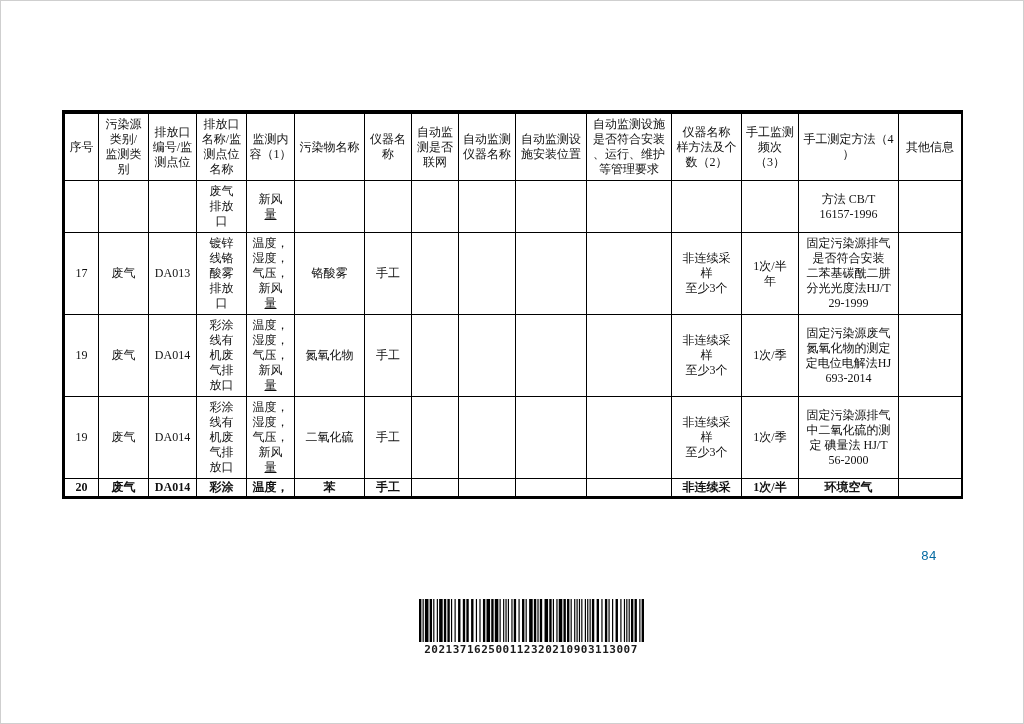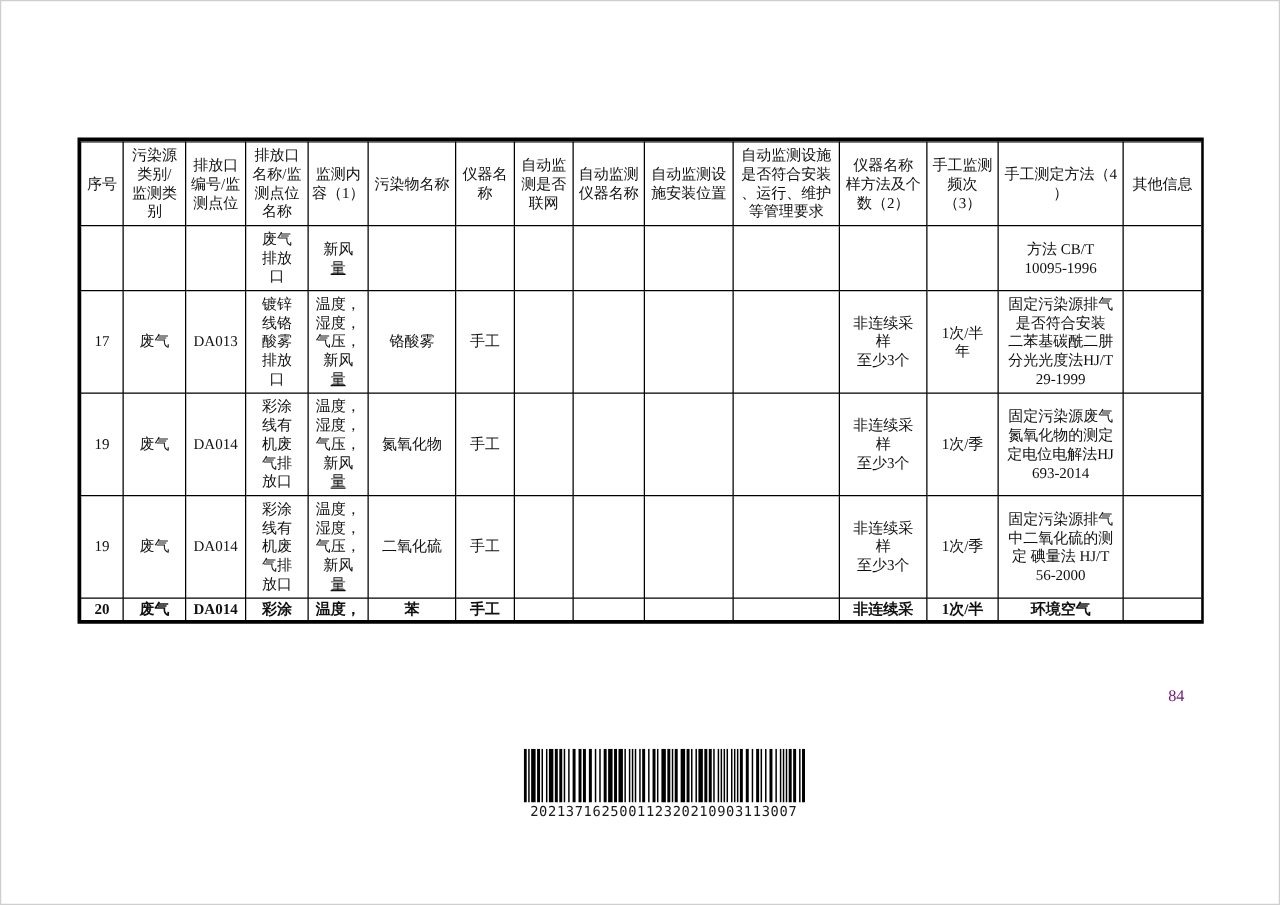--- a/index.html
+++ b/index.html
@@ -24,30 +24,30 @@
   tr.row-std{height:82px;}
   tr.row-cut{height:22px;}
   tr.row-cut td{vertical-align:top;line-height:17px;font-weight:bold;}
   .ul{text-decoration:underline;}
   col.c1{width:34px;}  col.c2{width:50px;}  col.c3{width:48px;}
   col.c4{width:50px;}  col.c5{width:48px;}  col.c6{width:70px;}
   col.c7{width:47px;}  col.c8{width:47px;}  col.c9{width:57px;}
   col.c10{width:71px;} col.c11{width:85px;} col.c12{width:70px;}
   col.c13{width:57px;} col.c14{width:100px;}col.c15{width:63px;}
   .page-number{
-    position:absolute;left:920px;top:548px;width:40px;text-align:center;
-    font-size:13px;color:#701a75;font-family:Liberation Serif, serif;
+    position:absolute;left:920px;top:548px;width:40px;
+    font-size:13px;color:#0369a1;font-family:Liberation Mono, monospace;
   }
   .barcode-block{
     position:absolute;left:400px;top:598px;width:260px;text-align:center;
   }
   .barcode-bars{display:block;margin:0 auto;}
   .barcode-digits{
     margin-top:1px;font-family:"DejaVu Sans Mono","Liberation Mono",monospace;
-    font-size:11px;letter-spacing:0.5px;color:#1a1a1a;white-space:nowrap;
+    font-size:11px;letter-spacing:0.5px;color:#1a1a1a;white-space:nowrap;font-weight:bold;
   }
 </style>
 </head>
 <body>
 
 <div class="page">
 
   <div class="table-wrap">
     <table class="monitor">
       <colgroup>
@@ -118,21 +118,21 @@
 <span class="ul">量</span></td>
             <td><span></span></td>
             <td><span></span></td>
             <td><span></span></td>
             <td><span></span></td>
             <td><span></span></td>
             <td><span></span></td>
             <td><span></span></td>
             <td><span></span></td>
             <td><span>方法 CB/T</span>
-<span>10095-1996</span></td>
+<span>16157-1996</span></td>
             <td><span></span></td>
           </tr>
           <tr class="row-std">
             <td><span>17</span></td>
             <td><span>废气</span></td>
             <td><span>DA013</span></td>
             <td><span>镀锌</span>
 <span>线铬</span>
 <span>酸雾</span>
 <span>排放</span>

